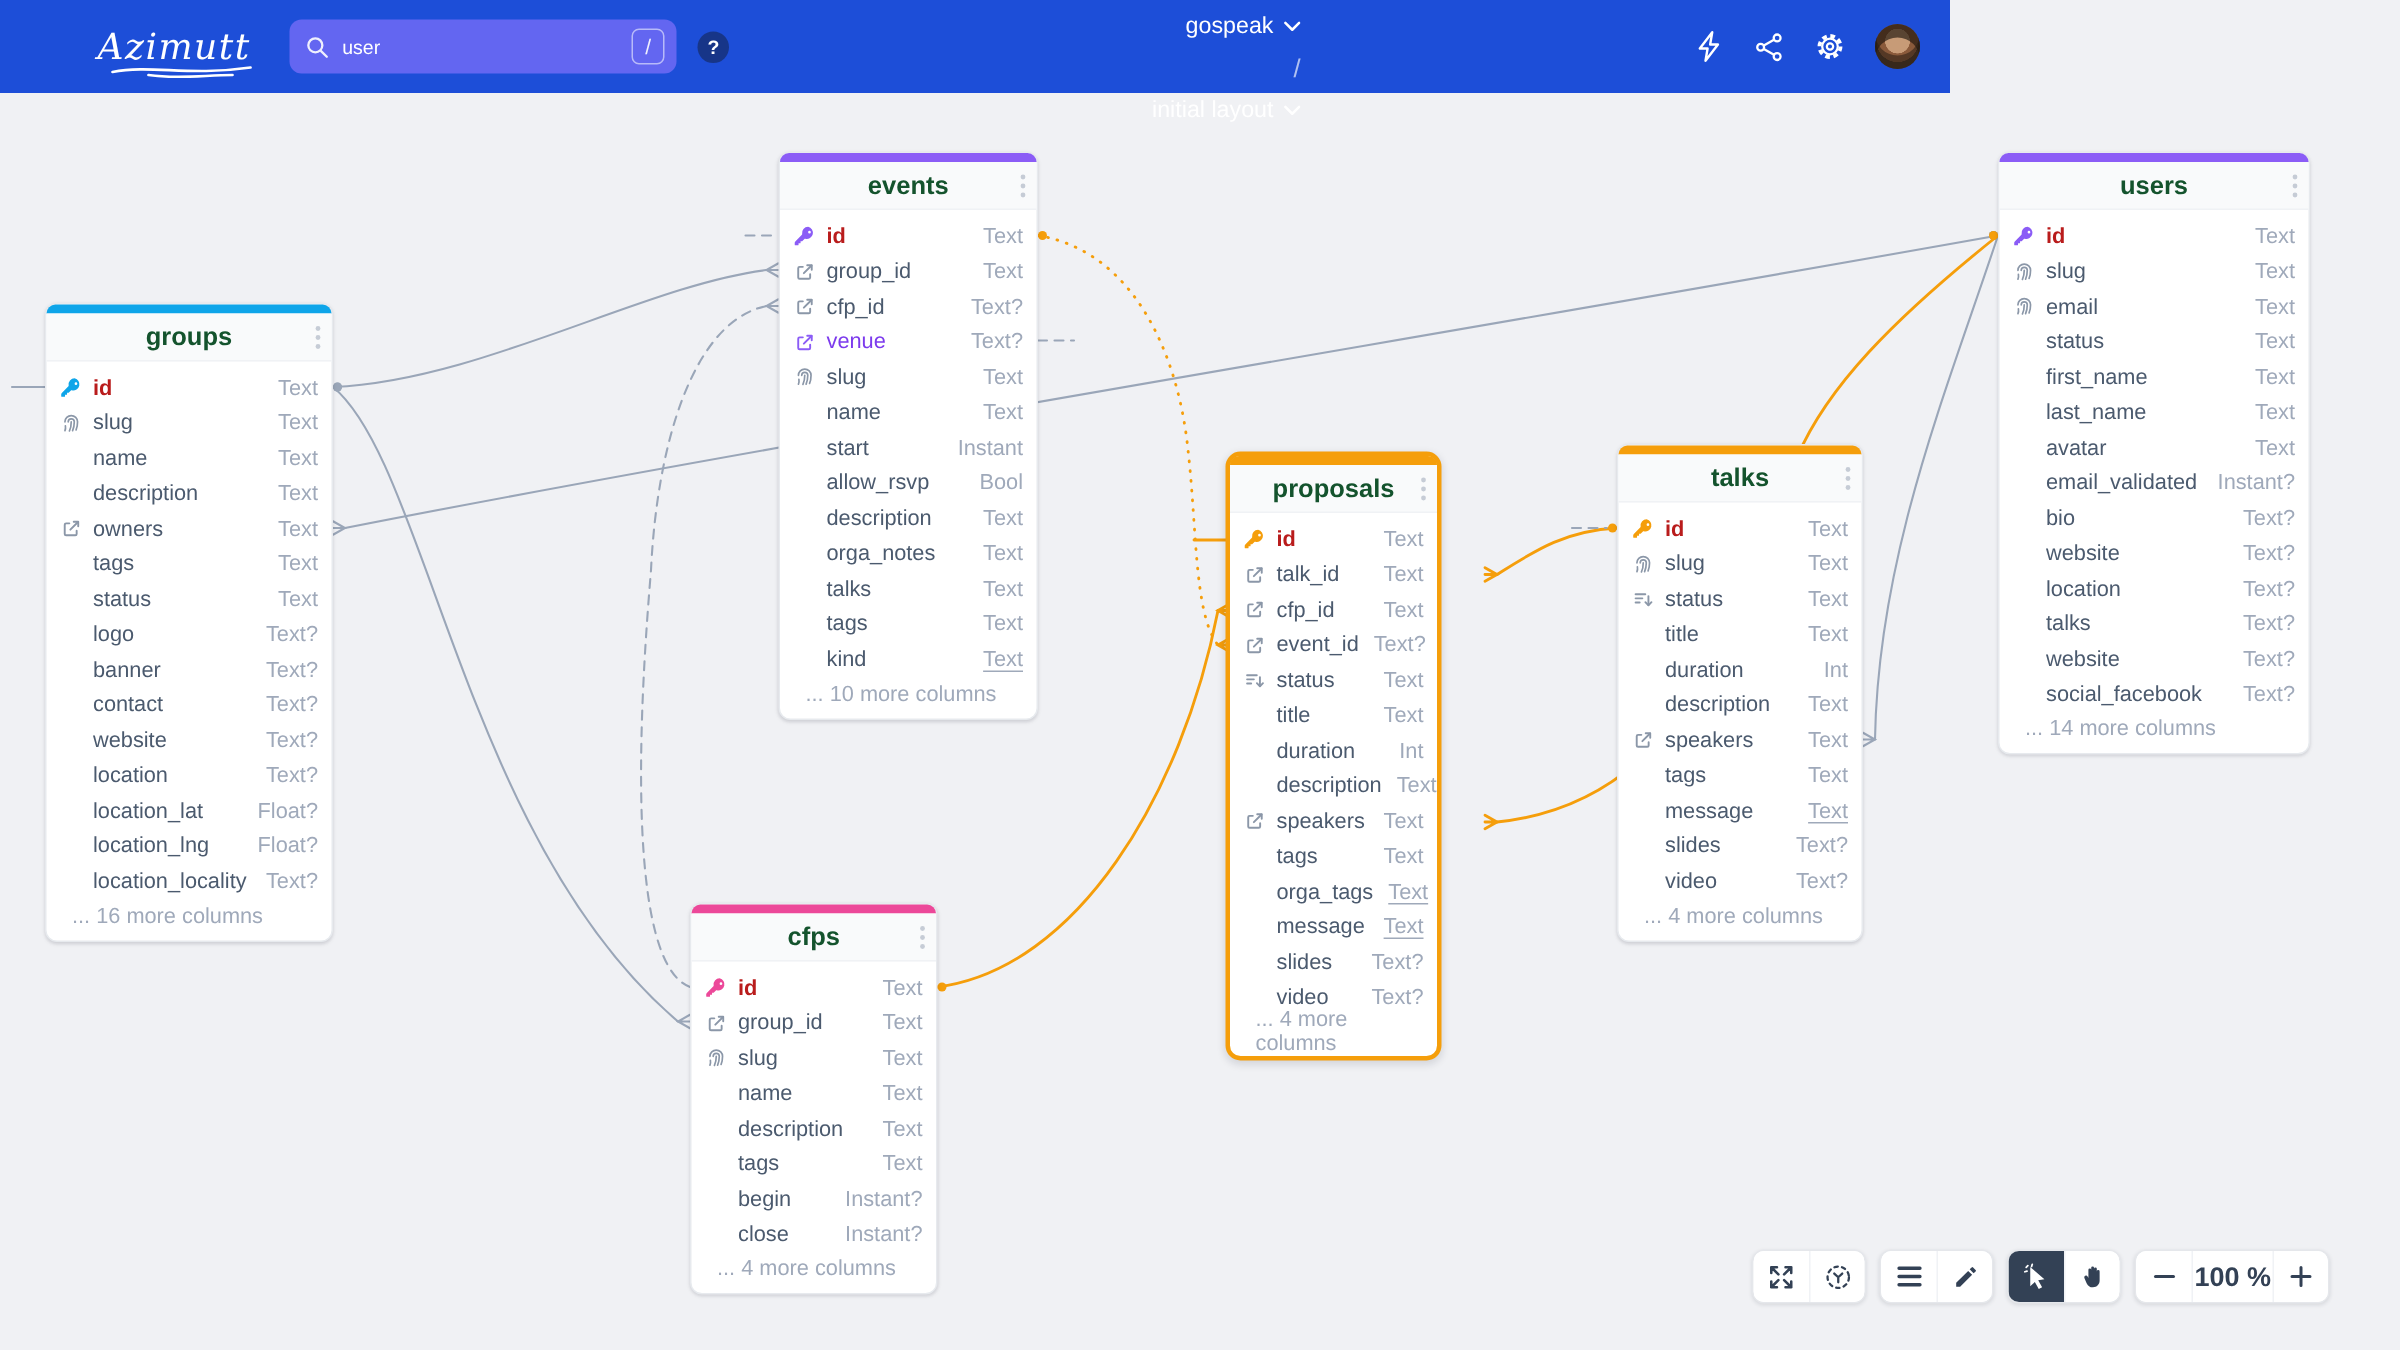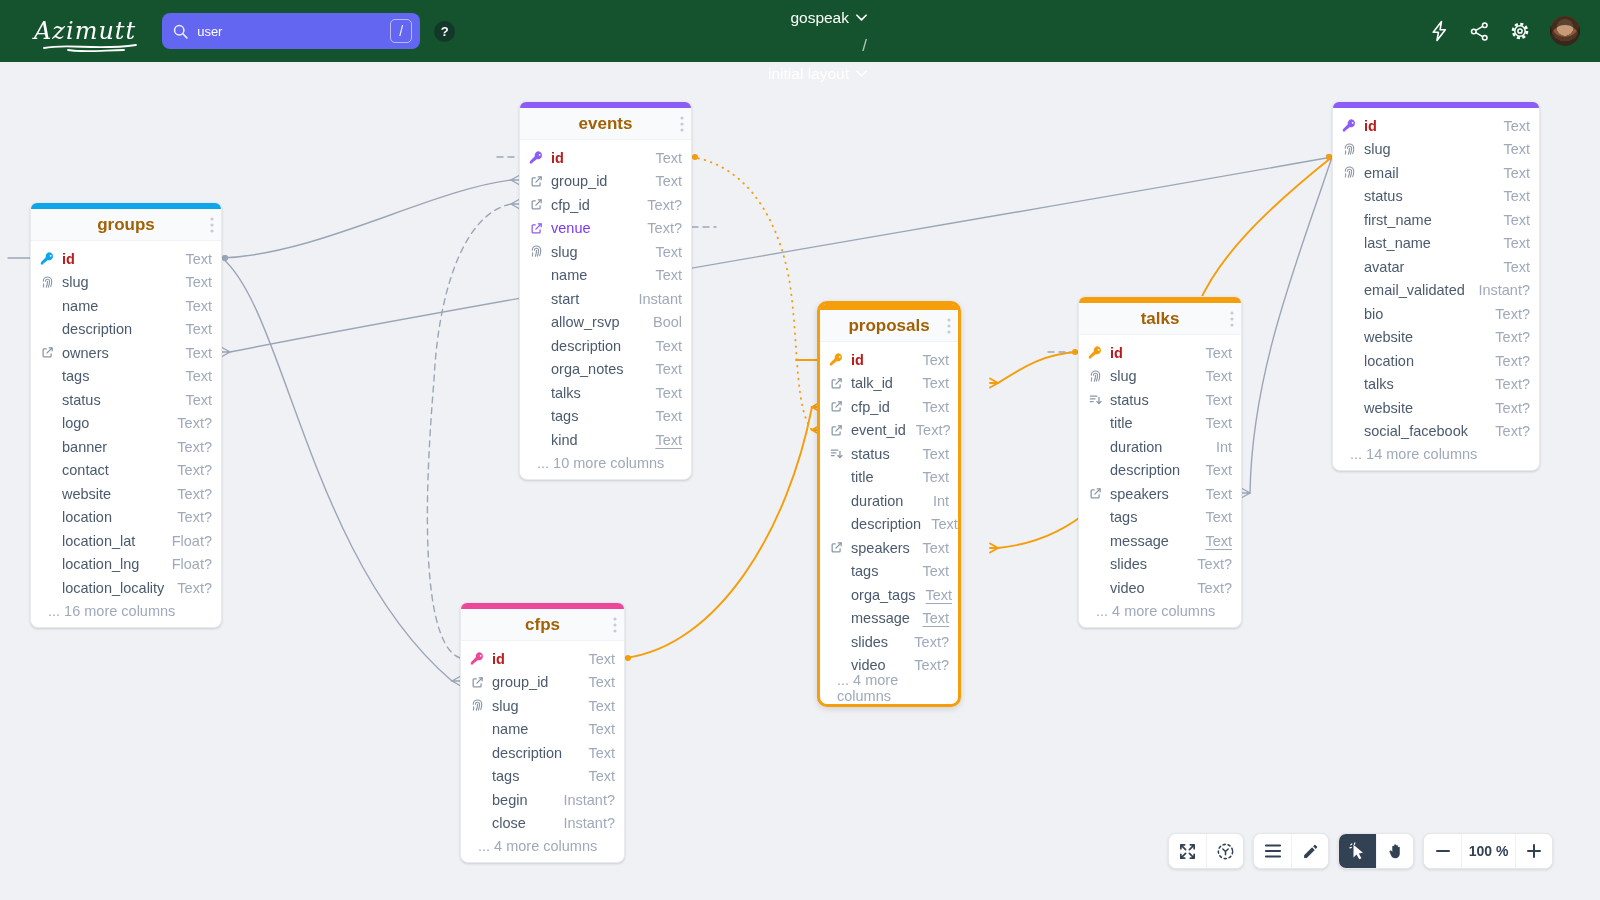--- a/index.html
+++ b/index.html
@@ -1,21 +1,21 @@
 <!DOCTYPE html>
 <html><head>
 <meta charset="utf-8">
 <style>
   * { box-sizing: border-box; margin: 0; padding: 0; }
   html,body { width:1600px; height:900px; overflow:hidden; }
   body { font-family:"Liberation Sans", sans-serif; background:#f0f1f4; position:relative; }
 
   
-  .navbar { position:absolute; top:0; left:0; width:1600px; height:62px; background:#14532d;
-            display:flex; align-items:center; color:#fff; z-index:50; }
+  .navbar { position:absolute; top:0; left:0; width:1300px; height:62px; background:#1d4ed8;
+            display:flex; align-items:center; color:#fff; z-index:50;padding-left:31px; }
   .logo { margin-left:34px; font-family:"DejaVu Serif", serif; font-style:italic; font-size:24px;
           letter-spacing:1px; position:relative; cursor:pointer; }
   .logo svg { position:absolute; left:6px; bottom:-7px; }
   .search { margin-left:26px; width:258px; height:36px; background:#6366f1; border-radius:8px;
             display:flex; align-items:center; padding:0 8px 0 10px; }
   .search svg { flex:none; opacity:.9; }
   .search input { flex:1; background:transparent; border:none; outline:none; color:#fff;
                   font-size:13px; margin-left:8px; font-family:inherit; }
   .kbd { width:22px; height:24px; border:1px solid rgba(255,255,255,.55); border-radius:5px;
          font-size:14px; display:flex; align-items:center; justify-content:center; color:rgba(255,255,255,.9); }
@@ -33,21 +33,21 @@
   
   #relations { position:absolute; top:0; left:0; z-index:1; pointer-events:none; }
 
   
   .tbl { position:absolute; background:#fff; border:1px solid #e7eaee; border-radius:8px; z-index:2;
          box-shadow:0 1px 3px rgba(15,23,42,.10), 0 1px 2px rgba(15,23,42,.06); }
   .tbl.sel { border:3px solid #f59e0b; border-radius:10px; box-shadow:0 2px 6px rgba(15,23,42,.14); }
   .bar { height:6px; border-radius:7px 7px 0 0; }
   .head { position:relative; height:32px; display:flex; align-items:center; justify-content:center;
           background:#f9fafb; border-bottom:1px solid #f0f2f5; cursor:grab; }
-  .head .ttl { font-size:17px; font-weight:700; color:#a16207; }
+  .head .ttl { font-size:17px; font-weight:700; color:#14532d; }
   .kebab { position:absolute; right:7px; top:50%; transform:translateY(-50%); color:#c6ccd6;
            display:flex; cursor:pointer; }
   .rows { padding:6px 0 5px; }
   .row { display:flex; align-items:center; height:23.5px; padding:0 9px; font-size:14.5px;
          color:#4b5a6e; cursor:pointer; white-space:nowrap; }
   .row .ic { width:16px; height:16px; margin-right:6px; flex:none; color:#8b97a8; display:flex; align-items:center; }
   .row .ic svg { width:15px; height:15px; }
   .row .ic.empty { visibility:hidden; }
   .row .nm { color:#4b5a6e; }
   .row .tp { margin-left:auto; padding-left:10px; color:#9fa9ba; }
@@ -60,21 +60,21 @@
 
   
   .toolbar { position:absolute; right:47px; bottom:31px; display:flex; gap:9px; z-index:40; }
   .tgroup { display:flex; background:#fff; border:1px solid #e5e7eb; border-radius:8px;
             box-shadow:0 1px 3px rgba(15,23,42,.12); overflow:hidden; }
   .tbtn { width:37px; height:34px; display:flex; align-items:center; justify-content:center;
           color:#334155; cursor:pointer; border-left:1px solid #f0f2f5; background:#fff; }
   .tbtn:first-child { border-left:none; }
   .tbtn.active { background:#334155; color:#fff; }
   .tzoom { width:54px; height:34px; display:flex; align-items:center; justify-content:center;
-           font-size:14px; font-weight:700; color:#334155; border-left:1px solid #f0f2f5; cursor:pointer; }
+           font-size:18px; font-weight:700; color:#334155; border-left:1px solid #f0f2f5; cursor:pointer; }
 </style>
 </head>
 <body>
 
 <svg id="relations" width="1600" height="900">
     <path d="M222,258 C320,254 430,190 511,180" fill="none" stroke="#9aa6b8" stroke-width="1.4" stroke-linecap="round"></path>
     <circle cx="225" cy="258" r="3" fill="#9aa6b8"></circle>
     <path d="M519,175.5 L511,180 L519,184.5 M511,180 L519,180" fill="none" stroke="#9aa6b8" stroke-width="1.4" stroke-linecap="round"></path>
     <path d="M222,258 C285,310 310,560 452,681" fill="none" stroke="#9aa6b8" stroke-width="1.4" stroke-linecap="round"></path>
     <circle cx="225" cy="258" r="3" fill="#9aa6b8"></circle>
@@ -612,20 +612,30 @@
         <div class="row">
           <span class="ic empty"></span>
           <span class="nm">video</span>
           <span class="tp">Text?</span>
         </div>
         <div class="more">... 4 more columns</div>
       </div>
     </div>
     <div class="tbl" style="left: 1332px; top: 101px; width: 208px;">
       <div class="bar" style="background: rgb(139, 92, 246);"></div>
+      <div class="head">
+        <span class="ttl">users</span>
+        <span class="kebab">
+          <svg width="4" height="16" viewBox="0 0 4 16" fill="currentColor">
+            <circle cx="2" cy="2" r="1.6"></circle>
+            <circle cx="2" cy="8" r="1.6"></circle>
+            <circle cx="2" cy="14" r="1.6"></circle>
+          </svg>
+        </span>
+      </div>
       <div class="rows">
         <div class="row pk">
           <span class="ic" style="color: rgb(139, 92, 246);">
             <svg viewBox="0 0 20 20" fill="currentColor" fill-rule="evenodd">
               <path d="M13 1.6a5.4 5.4 0 0 0-5.33 6.33c.06.35-.03.64-.2.8L1.6 14.6c-.33.33-.52.79-.52 1.26v1.65c0 .33.27.6.6.6h2.2c.33 0 .6-.27.6-.6v-1.2h1.2c.33 0 .6-.27.6-.6v-1.2h1.2c.16 0 .31-.06.42-.18l1.82-1.82c.17-.17.46-.26.81-.2A5.4 5.4 0 1 0 13 1.6Zm1.2 3.6a1.2 1.2 0 1 1 0 2.4 1.2 1.2 0 0 1 0-2.4Z"></path>
             </svg>
           </span>
           <span class="nm">id</span>
           <span class="tp">Text</span>
         </div>

